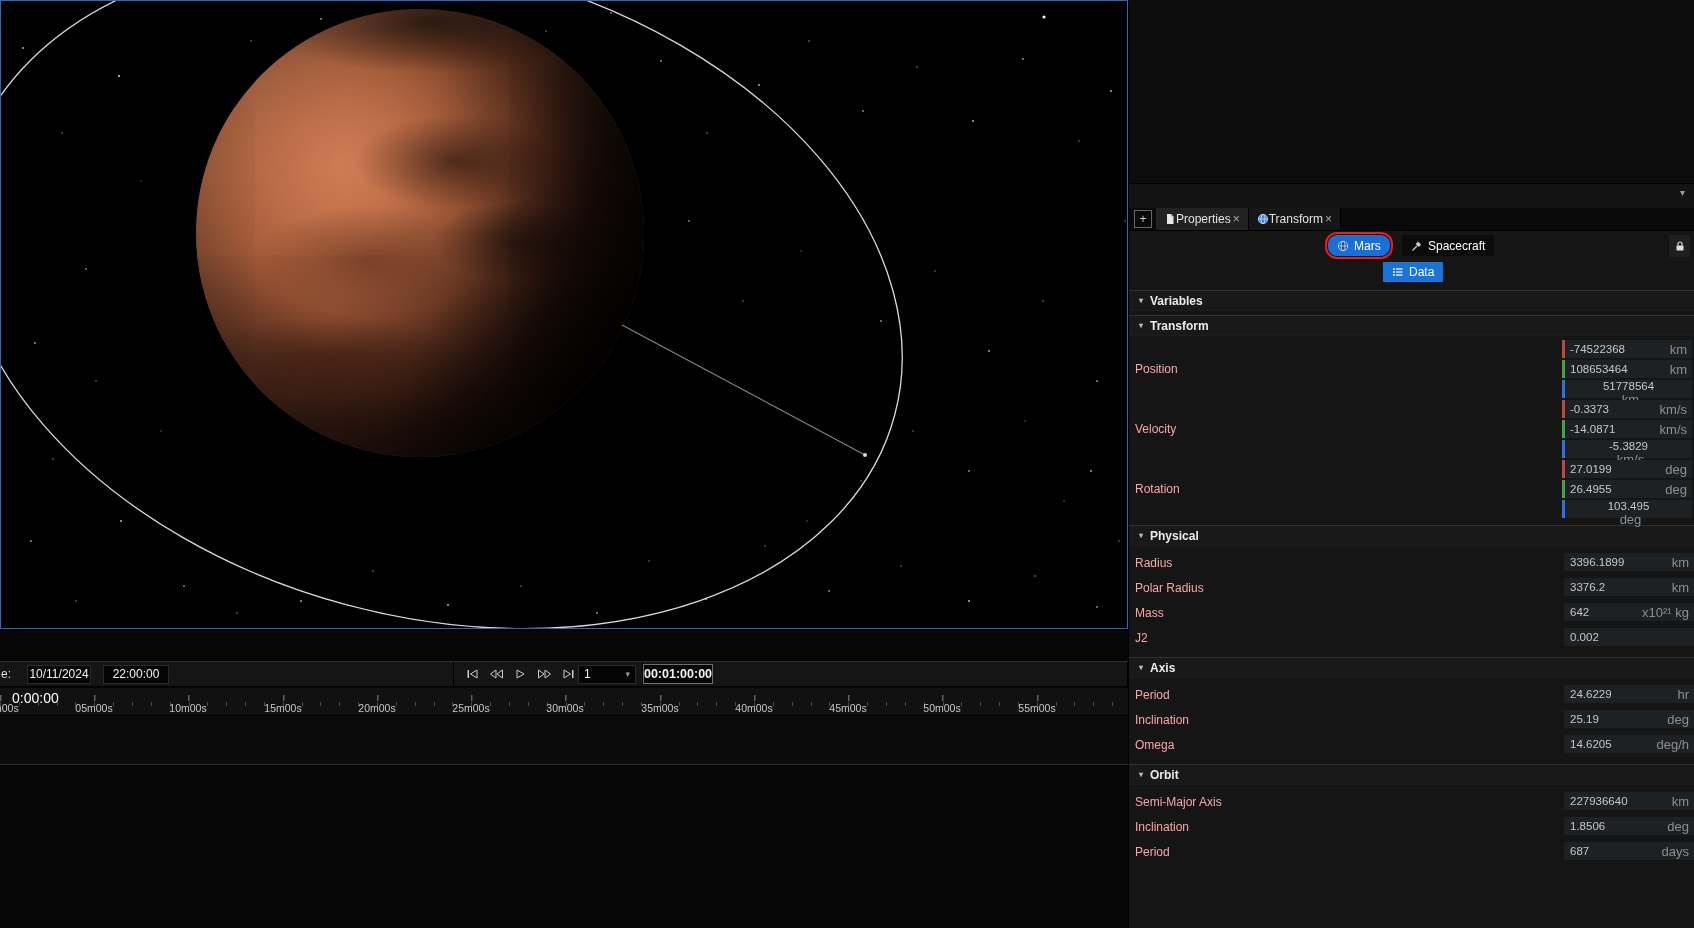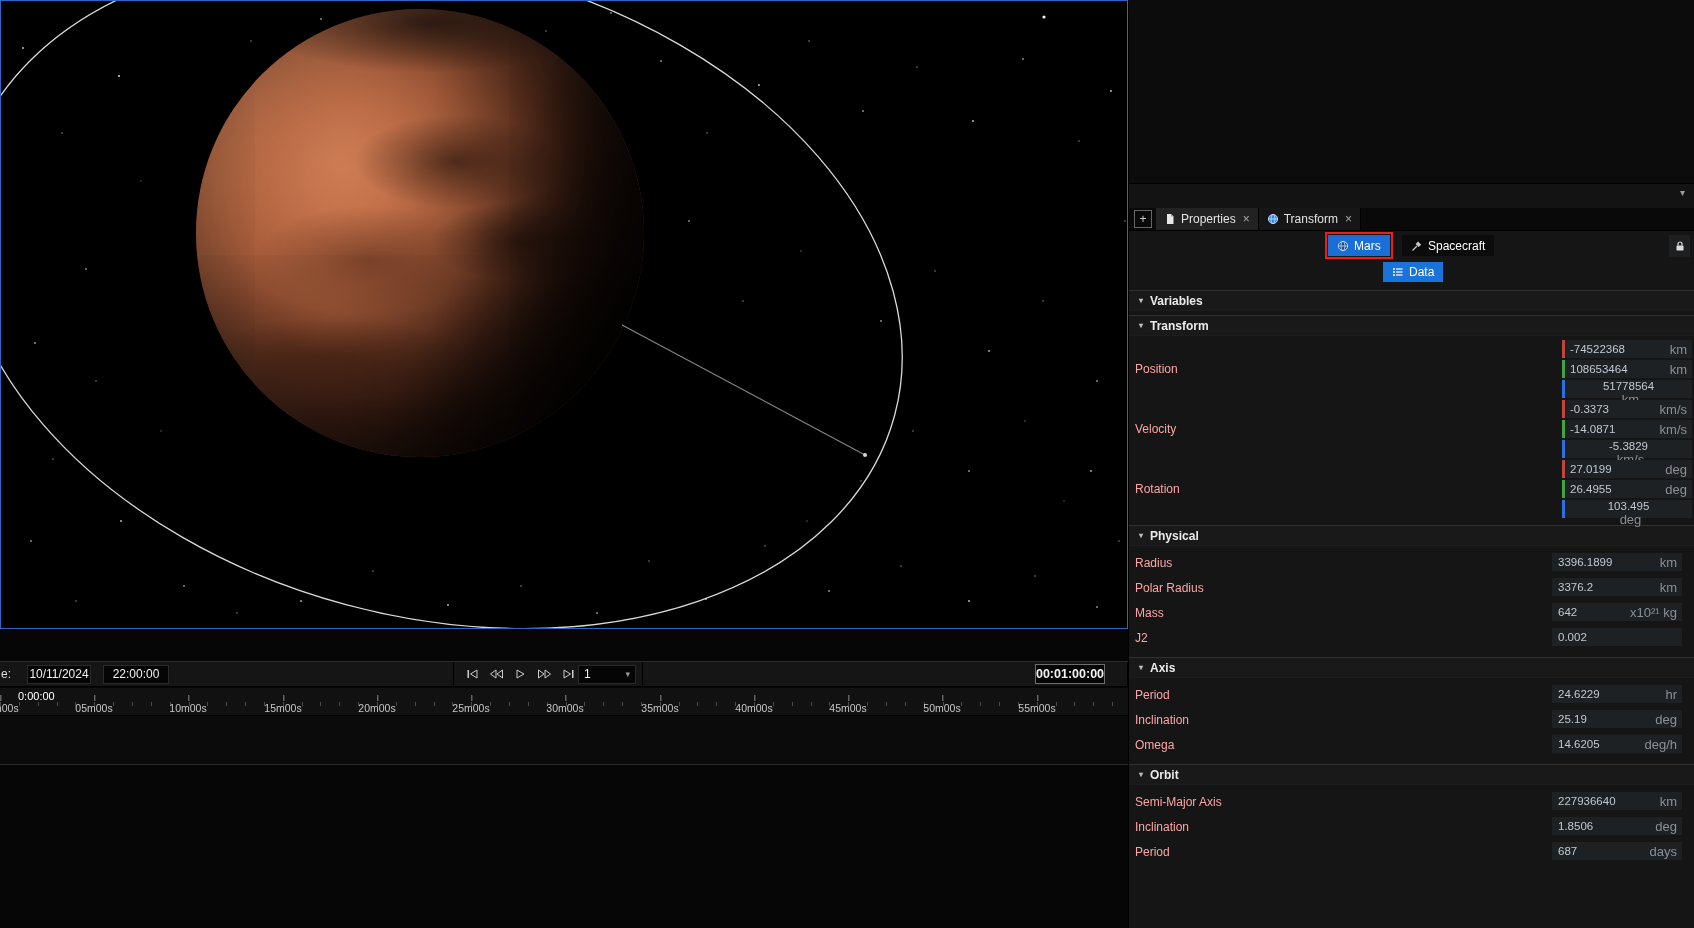--- a/index.html
+++ b/index.html
@@ -26,63 +26,63 @@
             background: linear-gradient(115deg, transparent 42%, rgba(0,0,0,.12) 58%, rgba(0,0,0,.55) 75%, rgba(0,0,0,.88) 92%); }
 
   
   .timeline { position:absolute; left:0; top:631px; width:1128px; height:297px; background:#060606; }
   .tl-bar { position:absolute; left:0; top:30px; width:1128px; height:26px;
             background:#151515; border-top:1px solid #2c2c2c; border-bottom:1px solid #000;
             display:flex; font-size:12px; }
   .tl-seg { position:relative; height:100%; border-right:1px solid #000; display:flex; align-items:center; }
   .seg-left { width:454px; }
   .seg-mid  { width:189px; justify-content:flex-start; padding-left:8px; gap:4px; }
-  .seg-right{ flex:1; justify-content:flex-end; padding-right:22px; }
+  .seg-right{ flex:1; padding-right:22px; }
   .tl-prefix { position:absolute; left:1px; color:#ddd; }
   .tl-field { background:#050505; border:1px solid #2a2a2a; height:19px; display:flex;
               align-items:center; justify-content:center; color:#f2f2f2; }
   .f-date { position:absolute; left:27px; width:64px; }
   .f-time { position:absolute; left:103px; width:66px; }
   .pb-btn { width:20px; height:18px; display:flex; align-items:center; justify-content:center;
             background:transparent; border:none; cursor:default; }
   .f-speed { position:absolute; right:6px; width:58px; justify-content:space-between; padding:0 5px; }
   .f-speed .caret { color:#999; font-size:9px; }
   .f-duration { width:70px; height:20px; border:1px solid #6e6e6e; font-weight:bold; font-size:12.5px; }
 
   .tl-ruler { position:absolute; left:0; top:57px; width:1128px; height:28px;
               background:#111; border-bottom:1px solid #000; overflow:hidden; }
   .ruler-minor { position:absolute; left:0; right:0; top:14px; height:4px;
               background:repeating-linear-gradient(90deg,#4a4a4a 0 1px, transparent 1px 18.85px); }
-  .cursor-time { position:absolute; left:18px; top:2px; font-size:11px; color:#fff; }
+  .cursor-time { position:absolute; left:12px; top:2px; font-size:14px; color:#fff; }
   .tick { position:absolute; bottom:1px; transform:translateX(-50%); font-size:10.5px; color:#c8c8c8; }
   .tick::before { content:""; position:absolute; left:50%; top:-7px; width:1px; height:6px; background:#8a8a8a; }
   .tl-track { position:absolute; left:0; top:85px; width:1128px; height:49px;
               background:#0b0b0b; border-bottom:1px solid #2c2c2c; }
 
   
   .props { position:absolute; left:1128px; top:0; width:566px; height:928px;
            background:#151515; border-left:1px solid #000; font-size:12px; }
   .props-top { position:absolute; left:0; top:0; width:100%; height:184px;
            background:#0c0c0c; border-bottom:1px solid #000; }
   .props-strip { position:absolute; left:0; top:184px; width:100%; height:24px; background:#131313; }
   .strip-caret { position:absolute; right:9px; top:3px; color:#9a9a9a; font-size:10px; }
 
   .tabbar { position:absolute; left:0; top:208px; width:100%; height:23px; background:#090909;
             border-bottom:1px solid #000; display:flex; align-items:flex-end; }
   .tab-plus { width:18px; height:18px; margin:0 4px 2px 5px; border:1px solid #666; color:#ccc;
               display:flex; align-items:center; justify-content:center; font-size:12px; line-height:1; }
-  .tab { height:22px; display:flex; align-items:center; gap:5px; padding:0 8px;
+  .tab { height:22px; display:flex; align-items:center; padding:0 8px;
          color:#e2e2e2; background:#161616; border-right:1px solid #000; }
   .tab.active { background:#222; }
   .tab .x { color:#aaa; font-size:12px; margin-left:2px; }
 
   .objrow { position:absolute; left:0; top:233px; width:100%; height:27px; }
   .btn { display:flex; align-items:center; gap:5px; font-size:12px; color:#fff; cursor:default; }
   .btn-mars { position:absolute; left:199px; top:2px; height:21px; padding:0 9px;
-              background:#1a6fd6; outline:2px solid #ee1c1c; outline-offset:1px; }
+              background:#1a6fd6; outline:2px solid #ee1c1c; outline-offset:1px;border-radius:9px; }
   .btn-spacecraft { position:absolute; left:273px; top:2px; height:21px; padding:0 9px; background:#0b0b0b; }
   .btn-lock { position:absolute; right:4px; top:2px; width:21px; height:22px; background:#1d1f21;
               display:flex; align-items:center; justify-content:center; }
   .datarow { position:absolute; left:0; top:261px; width:100%; height:25px; }
   .btn-data { position:absolute; left:254px; top:1px; height:20px; padding:0 9px; background:#1a73d8; }
 
   .sections { position:absolute; left:0; top:290px; width:100%; }
   .sec-header { height:21px; display:flex; align-items:center; gap:7px; padding-left:10px;
                 border-top:1px solid #303030; border-bottom:1px solid #1d1d1d;
                 background:#191919; font-weight:bold; color:#ebebeb; }
@@ -94,21 +94,21 @@
   .vfields { position:absolute; right:2px; top:0; width:130px; }
   .vrow { position:relative; height:18px; margin-bottom:2px; background:#1e2124;
           display:flex; align-items:center; padding:0 5px 0 8px; }
   .vrow:last-child { margin-bottom:0;flex-direction:column; }
   .vrow .bar { position:absolute; left:0; top:0; bottom:0; width:3px; }
   .ax-x .bar { background:#c0453c; } .ax-y .bar { background:#45a047; } .ax-z .bar { background:#2f6fe0; }
   .pval { flex:1; font-size:11.5px; color:#c2c8ce; white-space:nowrap; }
   .punit { font-size:13px; color:#8a9095; margin-left:4px; white-space:nowrap; }
 
   .prow { position:relative; height:25px; }
-  .pfield { position:absolute; right:12px; top:3px; width:130px; height:18px; background:#1e2124;
+  .pfield { position:absolute; right:0; top:3px; width:130px; height:18px; background:#1e2124;
             display:flex; align-items:center; padding:0 5px 0 6px; }
 </style>
 </head>
 <body>
 
 <div class="viewport">
   <svg class="stars" width="1128" height="629">
     <g fill="#fff">
       <circle cx="22" cy="47" r="1" opacity=".7"></circle>
         <circle cx="61" cy="132" r=".8" opacity=".5"></circle>

